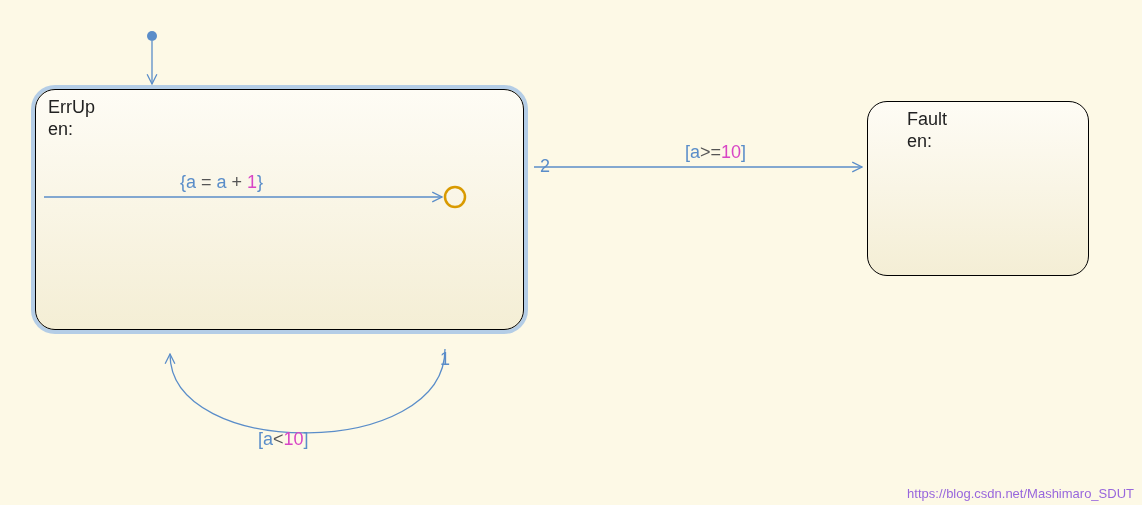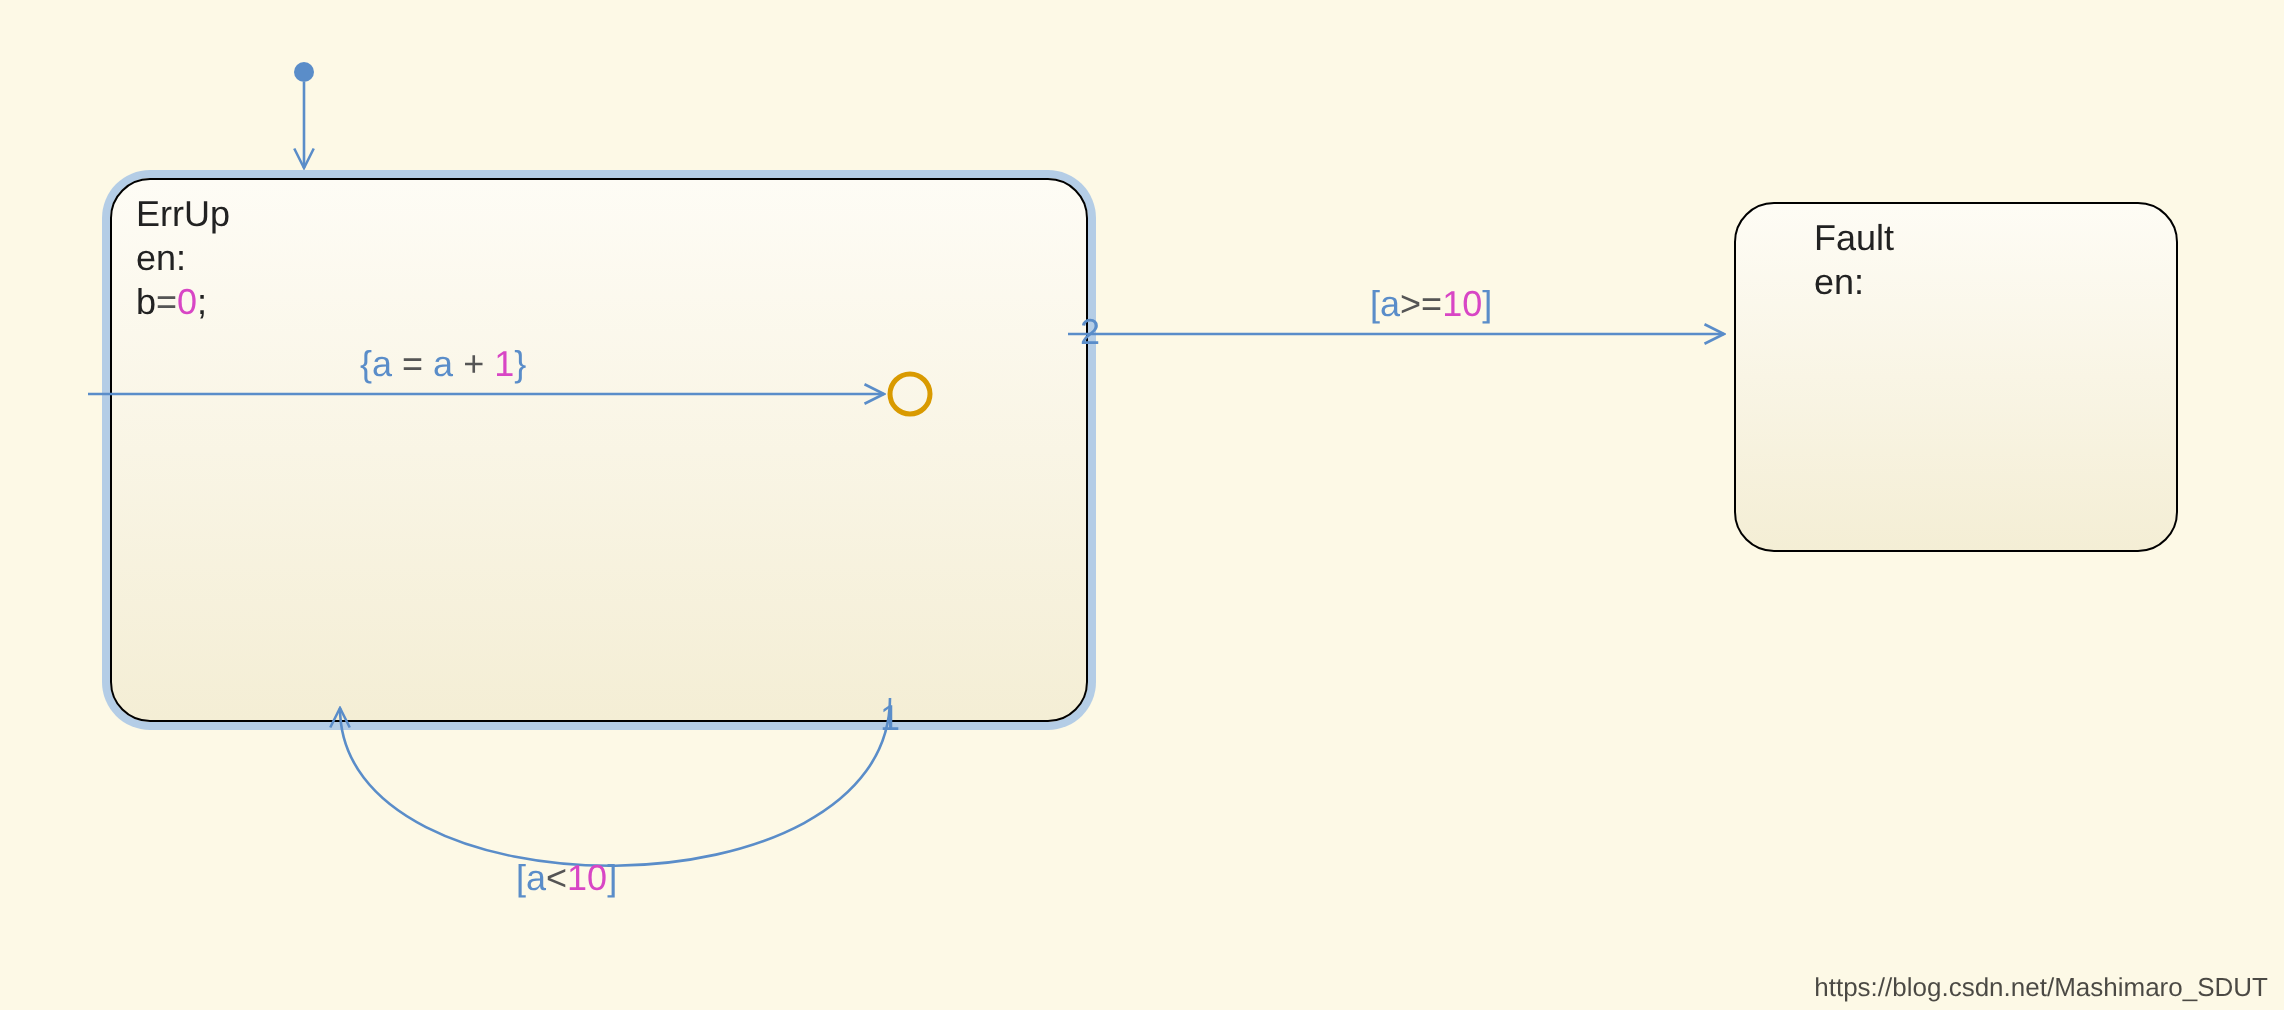--- a/index.html
+++ b/index.html
@@ -36,35 +36,34 @@
       position: absolute;
       left: 0;
       top: 0;
       pointer-events: none;
     }
     .watermark {
       position: absolute;
       right: 8px;
       bottom: 4px;
       font-size: 13px;
-      color: #000000;
+      color: #6d28d9;
       opacity: 0.7;
       font-family: Arial, sans-serif;
       margin-left: 44px;
     }
   </style>
 </head>
 <body>
 
 <div class="canvas">
 
-  <div class="state selected" style="left:55px; top:89px; width:489px; height:272px;">
+  <div class="state selected" style="left:35px; top:89px; width:489px; height:241px;">
     <div class="line">ErrUp</div>
     <div class="line">en:</div>
-    <div class="line"><span>b</span><span class="eq">=</span><span class="num">0</span><span>;</span></div>
   </div>
 
   <div class="state" style="left:867px; top:101px; width:222px; height:175px;padding-left:39px;">
     <div class="line">Fault</div>
     <div class="line">en:</div>
   </div>
 
   <svg class="overlay" width="1142" height="505">
     <defs>
       <marker id="arrow-blue" viewBox="0 0 12 12" refX="11" refY="6" markerWidth="9" markerHeight="9" orient="auto-start-reverse">

